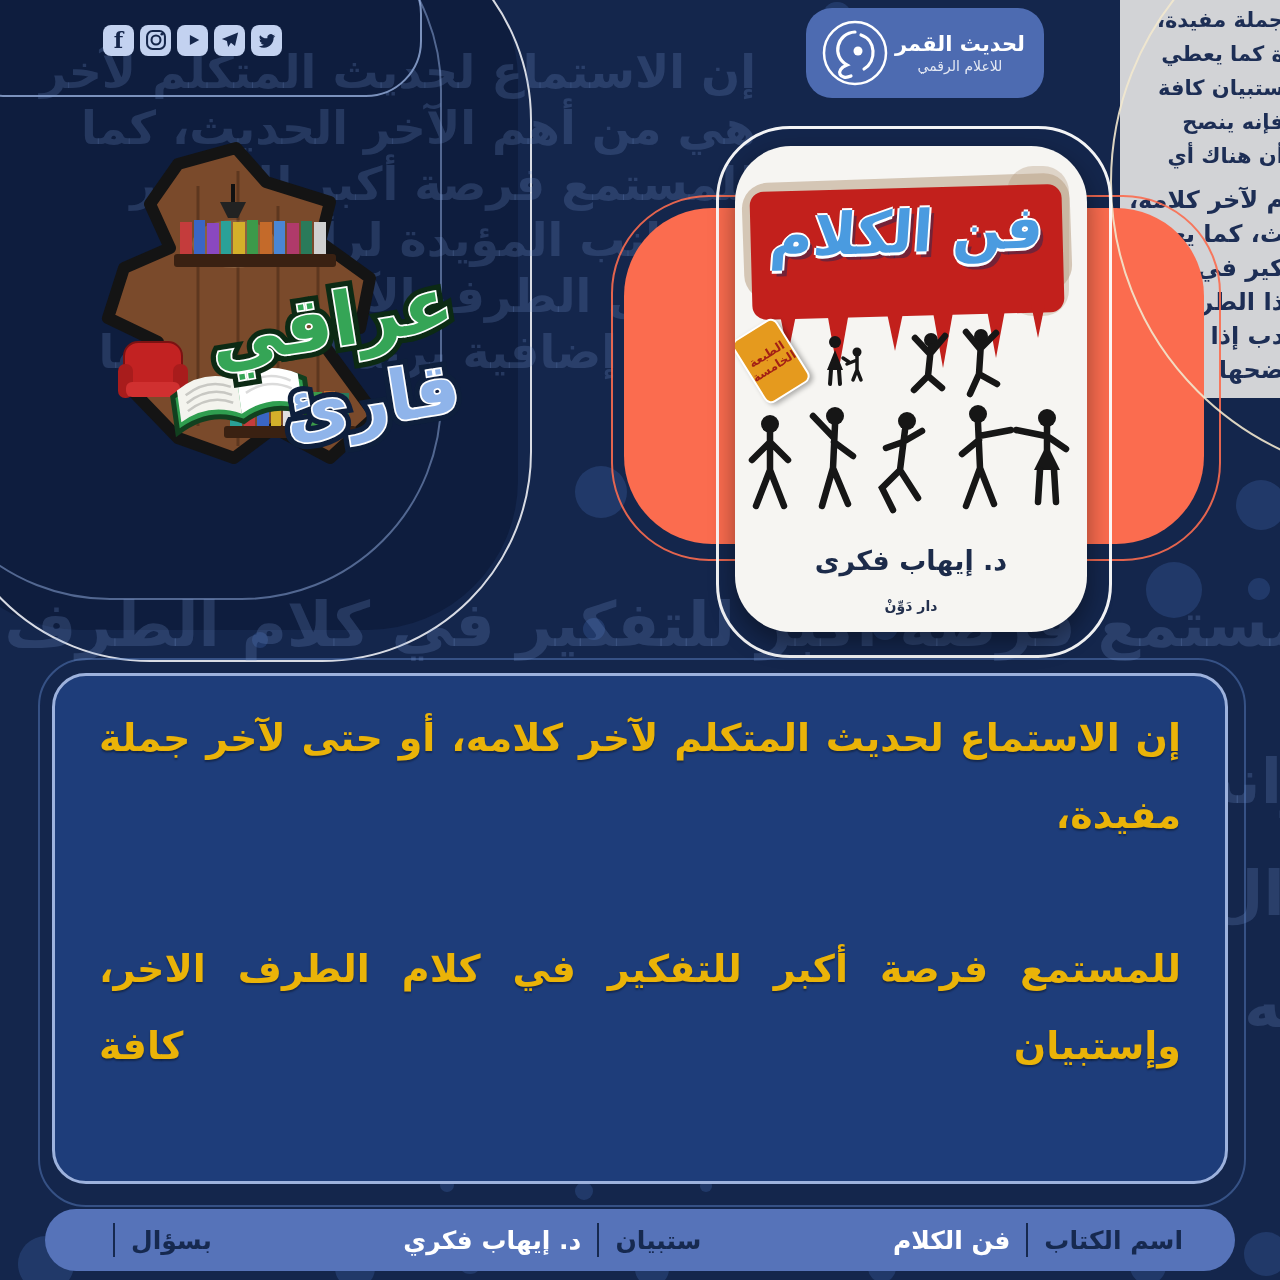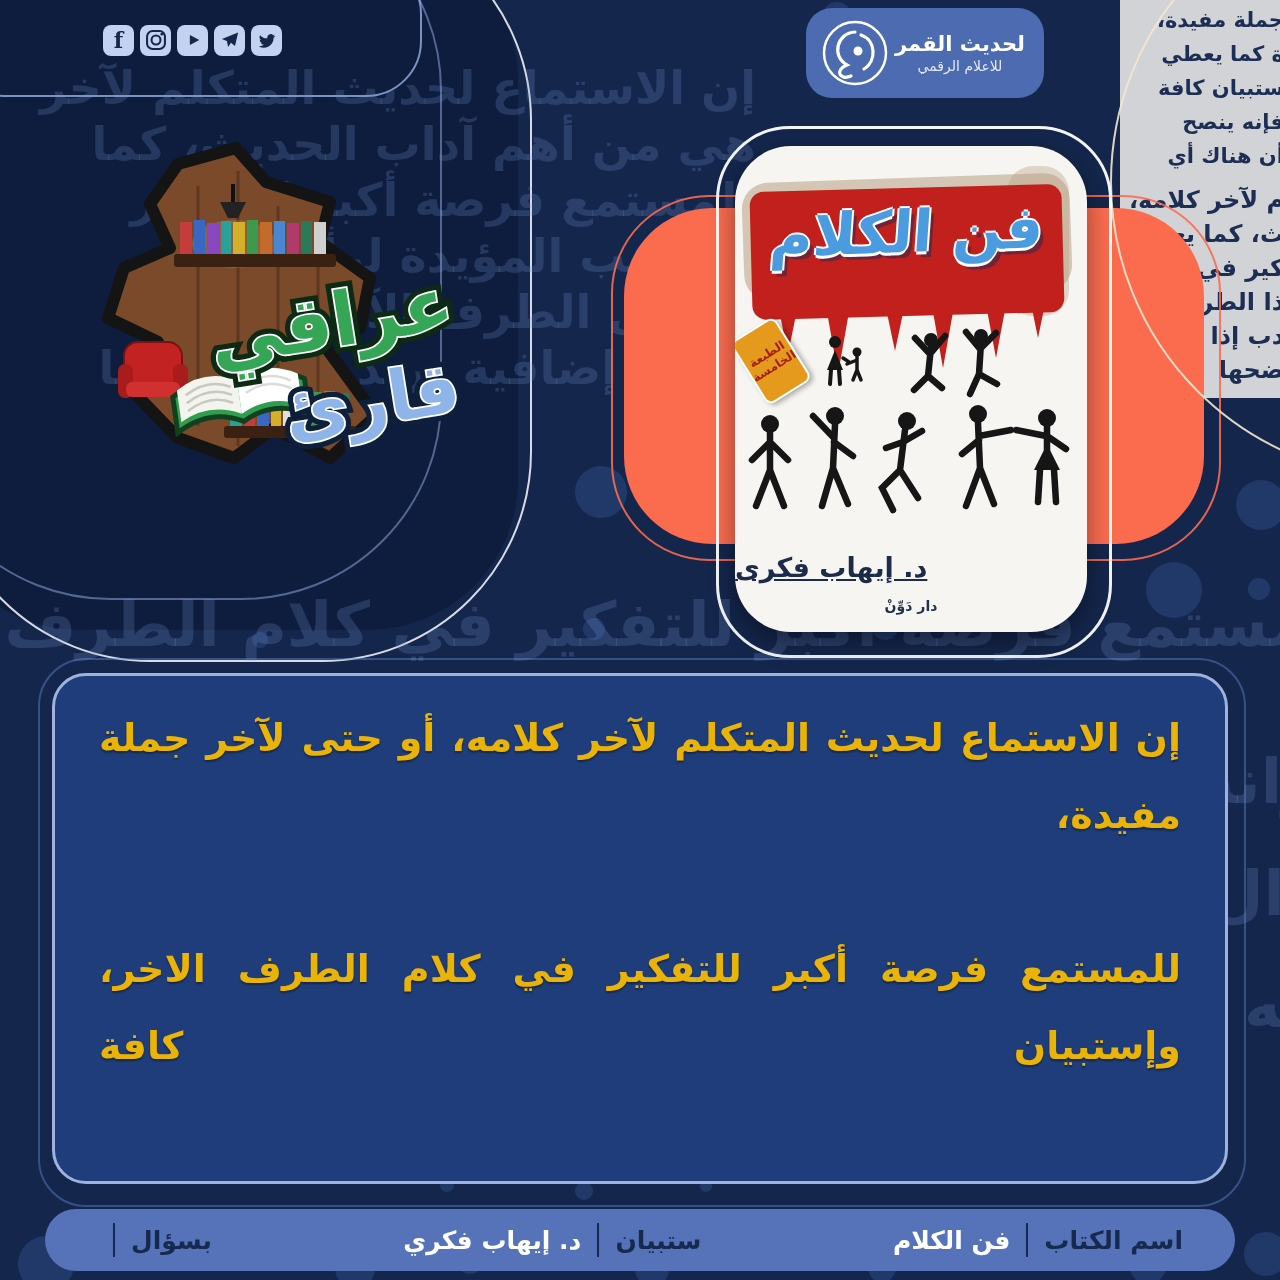--- a/index.html
+++ b/index.html
@@ -1,21 +1,21 @@
 <!DOCTYPE html>
 <html lang="ar"><head>
 <meta charset="utf-8">
 <style>
   html,body{margin:0;padding:0;background:#0b1530;}
   #canvas{position:relative;width:1280px;height:1280px;overflow:hidden;
           background:#14264c;font-family:"DejaVu Sans",sans-serif;}
   
   .ghost{position:absolute;color:rgba(125,155,212,0.22);font-weight:700;direction:rtl;
          white-space:nowrap;z-index:4;pointer-events:none;}
-  #ghost-top{right:524px;top:60px;text-align:right;font-size:46px;line-height:56px;}
+  #ghost-top{right:524px;top:44px;text-align:right;font-size:46px;line-height:56px;}
   #ghost-top div{white-space:nowrap;}
   #ghost-wide{left:-40px;top:588px;font-size:62px;width:1400px;overflow:hidden;}
   #ghost-bottom{left:10px;top:726px;font-size:62px;line-height:112px;width:1400px;z-index:1;}
   
   .frame{position:absolute;border-radius:170px;pointer-events:none;z-index:3;}
   #frame-white{left:-60px;top:-90px;width:588px;height:748px;border:2px solid rgba(250,252,255,.85);border-radius:210px;}
   #frame-blue{left:-90px;top:-110px;width:528px;height:706px;border:2px solid rgba(150,178,228,.5);border-radius:200px;}
   #frame-social{left:-50px;top:-42px;width:468px;height:135px;border:2px solid rgba(160,185,232,.75);border-radius:56px;}
   #frame-quote{left:38px;top:658px;width:1204px;height:545px;border:2px solid rgba(95,135,205,.45);border-radius:48px;}
   
@@ -43,22 +43,22 @@
           border-radius:14px;transform:rotate(-1.5deg);}
   .drip{position:absolute;background:#c2201c;clip-path:polygon(0 0,100% 0,50% 100%);}
   #cover-title{position:absolute;left:16px;top:52px;width:312px;text-align:center;direction:rtl;
                font-size:58px;font-weight:700;color:#4a9be0;transform:skewX(-6deg) rotate(-2deg);
                text-shadow:-2px 0 0 #fff,2px 0 0 #fff,0 -2px 0 #fff,0 3px 0 #fff,5px 6px 0 rgba(20,40,90,.45);}
   #edition-tag{position:absolute;left:10px;top:178px;width:48px;height:70px;background:#e59a1e;
                border:2px solid #fff;border-radius:8px;transform:rotate(-32deg);
                color:#a32015;font-size:12px;font-weight:700;text-align:center;direction:rtl;
                display:flex;align-items:center;justify-content:center;line-height:1.15;
                box-shadow:2px 3px 5px rgba(0,0,0,.3);}
-  #cover-author{position:absolute;bottom:49px;width:100%;text-align:left;direction:rtl;
-                font-size:27px;font-weight:700;color:#1c2b4a;text-decoration:underline;}
+  #cover-author{position:absolute;bottom:56px;width:100%;text-align:center;direction:rtl;
+                font-size:27px;font-weight:700;color:#1c2b4a;}
   #cover-pub{position:absolute;bottom:18px;width:100%;text-align:center;direction:rtl;
              font-size:14px;font-weight:700;color:#23304e;}
   
   #brand-badge{position:absolute;left:806px;top:8px;width:238px;height:90px;background:#4d6bb1;
                border-radius:26px;z-index:11;display:flex;align-items:center;padding:0 14px;box-sizing:border-box;}
   #badge-text{flex:1;text-align:center;direction:rtl;color:#fff;}
   #badge-title{font-size:21px;font-weight:700;line-height:26px;}
   #badge-sub{font-size:14px;opacity:.85;line-height:18px;}
   
   #social-bar{position:absolute;left:103px;top:22px;height:36px;display:flex;align-items:center;
@@ -88,21 +88,21 @@
   
   .dot{position:absolute;border-radius:50%;background:rgba(62,98,168,.32);z-index:1;}
 </style>
 </head>
 <body>
 
 <div id="canvas">
 
   <div class="ghost" id="ghost-top">
     <div>إن الاستماع لحديث المتكلم لآخر</div>
-    <div>هي من أهم آداب الحديث، كما</div>
+    <div>هي من أهم الآخر الحديث، كما</div>
     <div>للمستمع فرصة أكبر للتفكير</div>
     <div>الجوانب المؤيدة لرأي هذا</div>
     <div>بسؤال الطرف الآخر في أدب</div>
     <div>نقطه إضافية يريد إن يوضحها</div>
   </div>
   <div class="ghost" id="ghost-wide">للمستمع فرصة أكبر للتفكير في كلام الطرف الاخر</div>
   <div class="ghost" id="ghost-bottom">
     <div>الجوانب المؤيدة لرأي هذا الطرف، بل</div>
     <div>بسؤال الطرف الآخر في أدب إذا كان قد</div>
     <div>نقطه إضافية يريد إن يوضحها.</div>

